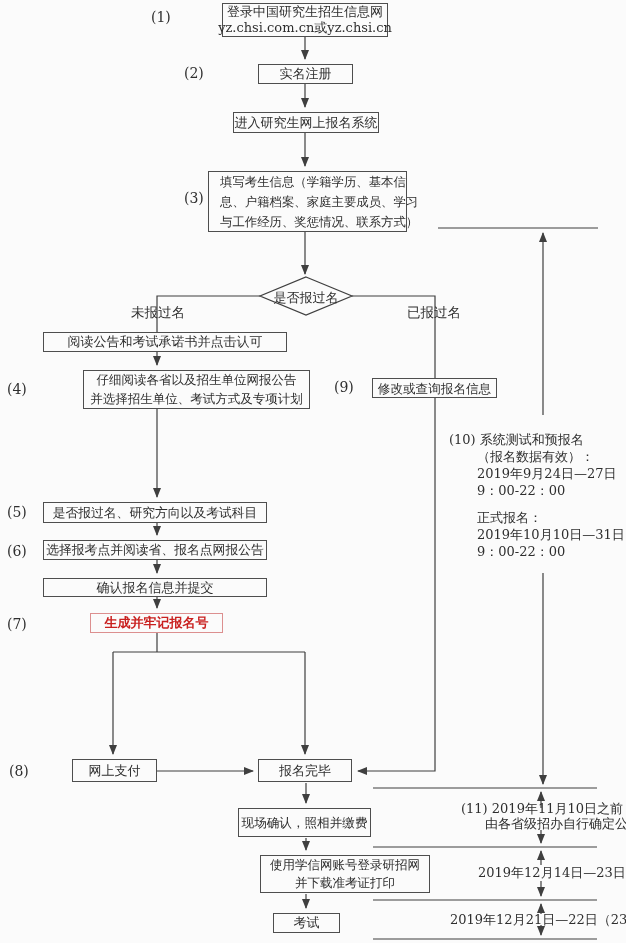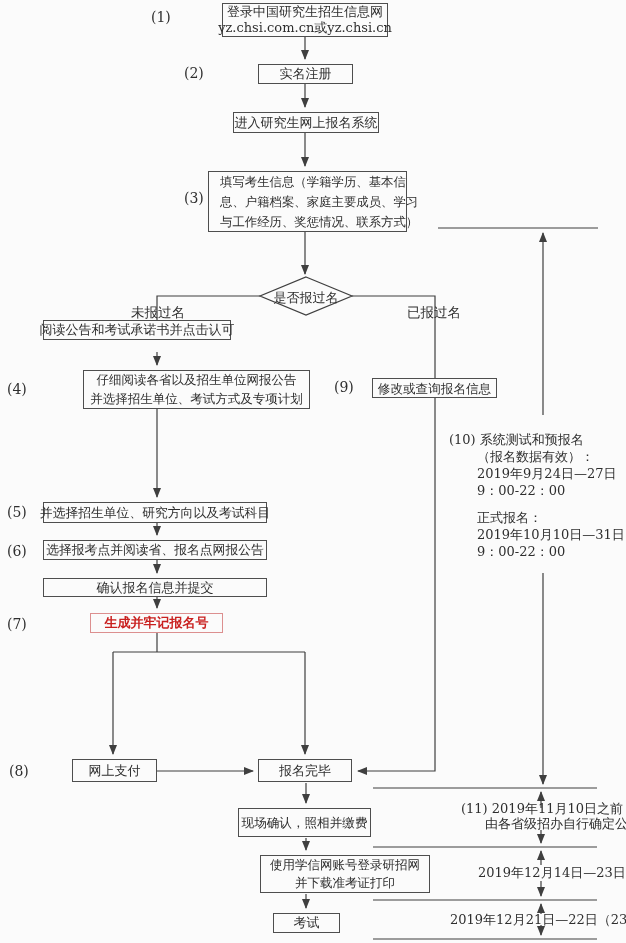--- a/index.html
+++ b/index.html
@@ -113,31 +113,31 @@
     <div class="ln">填写考生信息（学籍学历、基本信</div>
     <div class="ln">息、户籍档案、家庭主要成员、学习</div>
     <div class="ln">与工作经历、奖惩情况、联系方式）</div>
   </div>
 
   <div class="diamond-label" style="left:259px;top:289px;width:94px">是否报过名</div>
 
   <div class="branch" style="left:131px;top:304px">未报过名</div>
   <div class="branch" style="left:407px;top:304px">已报过名</div>
 
-  <div class="box" style="left:43px;top:320px;width:188px;height:20px">
+  <div class="box" style="left:43px;top:332px;width:244px;height:20px">
     <div class="ln">阅读公告和考试承诺书并点击认可</div>
   </div>
 
   <div class="box multi" style="left:43px;top:370px;width:227px;height:39px">
     <div class="ln">仔细阅读各省以及招生单位网报公告</div>
     <div class="ln">并选择招生单位、考试方式及专项计划</div>
   </div>
 
   <div class="box" style="left:43px;top:502px;width:224px;height:21px;font-size:12.8px">
-    <div class="ln">并选择招生单位、研究方向以及考试科目</div>
+    <div class="ln">是否报过名、研究方向以及考试科目</div>
   </div>
 
   <div class="box" style="left:43px;top:540px;width:224px;height:20px;font-size:12.8px">
     <div class="ln">选择报考点并阅读省、报名点网报公告</div>
   </div>
 
   <div class="box" style="left:43px;top:578px;width:224px;height:19px">
     <div class="ln">确认报名信息并提交</div>
   </div>
 

